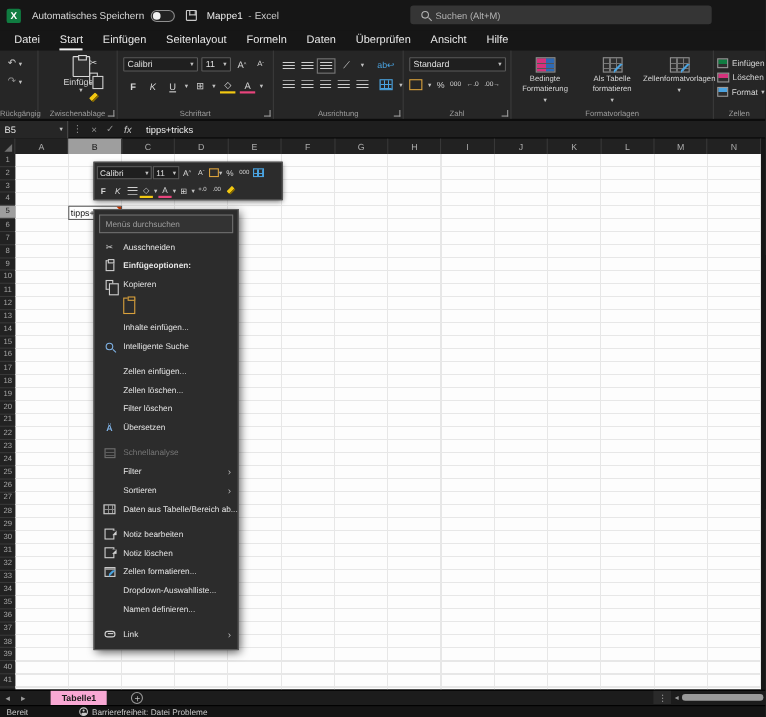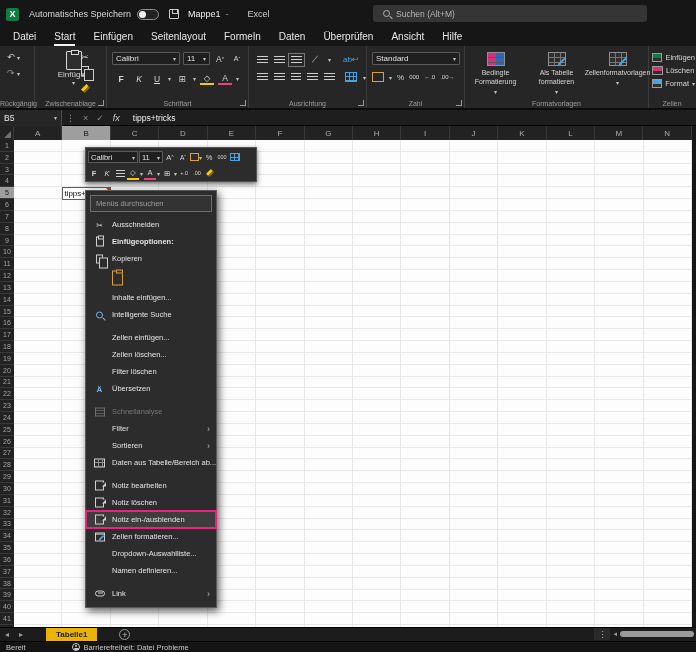--- a/index.html
+++ b/index.html
@@ -10,21 +10,21 @@
   
   .titlebar { position:absolute; left:0; top:0; width:696px; height:28px; background:#161616; display:flex; align-items:center; }
   .xl-icon { width:13px; height:13px; margin-left:6px; background:#107c41; border-radius:2px; color:#fff; font-size:9px; font-weight:bold; display:flex; align-items:center; justify-content:center; }
   .autosave-label { color:#d9d9d9; font-size:9px; margin-left:10px; }
   .toggle { width:22px; height:11px; border:1px solid #8f8f8f; border-radius:6px; margin-left:6px; position:relative; background:#222; }
   .toggle .knob { position:absolute; left:1px; top:1px; width:7px; height:7px; border-radius:50%; background:#f1f1f1; }
   .save-ic { width:10px; height:10px; border:1px solid #c9c9c9; border-radius:1px; margin-left:10px; position:relative; }
   .save-ic::before { content:""; position:absolute; left:2px; top:0; width:4px; height:3px; border:1px solid #c9c9c9; border-top:none; }
   .doc-title { color:#f0f0f0; font-size:9px; margin-left:9px; }
   .doc-sep { color:#9a9a9a; font-size:9px; margin-left:5px; }
-  .doc-app { color:#cfcfcf; font-size:9px; margin-left:19px; }
+  .doc-app { color:#cfcfcf; font-size:9px; margin-left:3px; }
   .searchbox { position:absolute; left:373px; top:5px; width:274px; height:17px; background:#353535; border-radius:3px; display:flex; align-items:center; color:#b3b3b3; font-size:8.5px; }
   .mag { width:7px; height:7px; border:1px solid #b3b3b3; border-radius:50%; margin:0 6px 0 10px; position:relative; }
   .mag::after { content:""; position:absolute; left:5px; top:6px; width:4px; height:1px; background:#b3b3b3; transform:rotate(45deg); }
 
   
   .menubar { position:absolute; left:0; top:28px; width:696px; height:18px; background:#161616; display:flex; align-items:center; padding-left:4px; }
   .menu-item { color:#e8e8e8; font-size:10px; padding:2px 9px 4px 9px; position:relative; }
   .menu-item.active::after { content:""; position:absolute; left:9px; right:9px; bottom:0; height:2px; background:#f3f3f3; }
 
   
@@ -110,21 +110,21 @@
   .ic-trans { color:#7fb2e5; font-size:8px; font-weight:bold; }
   .ic-qa { width:10px; height:9px; border:1px solid #6f6f6f; background:repeating-linear-gradient(to bottom,transparent 0 2px,#5c5c5c 2px 3px); }
   .ic-link { width:10px; height:6px; border:1px solid #cfcfcf; border-radius:3px; position:relative; }
   .ic-link::after { content:""; position:absolute; left:2px; top:1px; width:5px; height:1px; background:#cfcfcf; }
   .ic-fmt { width:10px; height:9px; border:1px solid #cfcfcf; position:relative; background:linear-gradient(#8f8f8f 0 2px,transparent 2px); }
   .ic-fmt::after { content:""; position:absolute; right:-2px; bottom:-2px; width:7px; height:7px; background:#4aa3e0; clip-path:polygon(0 100%,100% 0,60% 0,0 60%); }
 
   
   .sheetbar { position:absolute; left:0; top:627px; width:696px; height:14px; background:#1c1c1c; border-top:1px solid #000; display:flex; align-items:center; }
   .sheet-nav { color:#9a9a9a; font-size:8px; padding:0 5px; }
-  .sheettab { height:14px; background:#eab308; color:#1a1a1a; font-size:8px; font-weight:bold; display:flex; align-items:center; padding:0 10px; margin-left:18px; }
+  .sheettab { height:14px; background:#f9a8d4; color:#1a1a1a; font-size:8px; font-weight:bold; display:flex; align-items:center; padding:0 10px; margin-left:18px; }
   .addsheet { width:11px; height:11px; border:1px solid #9a9a9a; border-radius:50%; color:#bdbdbd; font-size:9px; display:flex; align-items:center; justify-content:center; margin-left:22px; }
   .hscroll-zone { position:absolute; right:0; top:628px; display:flex; align-items:center; height:12px; }
   .scroll-opt { color:#bdbdbd; font-size:8px; background:#2a2a2a; padding:0 4px; height:12px; display:flex; align-items:center; }
   .scroll-arrow { color:#9a9a9a; font-size:7px; padding:0 3px; }
   .scroll-thumb { width:74px; height:6px; border-radius:3px; background:#9a9a9a; margin-right:2px; }
   .statusbar { position:absolute; left:0; top:641px; width:696px; height:11px; background:#141414; border-top:1px solid #000; display:flex; align-items:center; }
   .status-left { color:#c9c9c9; font-size:7.5px; margin-left:6px; }
   .acc-wrap { display:flex; align-items:center; margin-left:46px; gap:4px; color:#c9c9c9; font-size:7.5px; }
   .person { width:8px; height:8px; border:1px solid #c9c9c9; border-radius:50%; position:relative; }
   .person::before { content:""; position:absolute; left:2.5px; top:1px; width:2px; height:2px; border-radius:50%; background:#c9c9c9; }
@@ -513,26 +513,20 @@
             <span class="ic-box fold"></span>
           </span>
           <span>Notiz bearbeiten</span>
         </div>
         <div class="ctx-item">
           <span class="ctx-ico">
             <span class="ic-box fold"></span>
           </span>
           <span>Notiz löschen</span>
         </div>
-        <div class="ctx-item highlight">
-          <span class="ctx-ico">
-            <span class="ic-box fold"></span>
-          </span>
-          <span>Notiz ein-/ausblenden</span>
-        </div>
         <div class="ctx-item">
           <span class="ctx-ico">
             <span class="ic-fmt"></span>
           </span>
           <span>Zellen formatieren...</span>
         </div>
         <div class="ctx-item">
           <span>Dropdown-Auswahlliste...</span>
         </div>
         <div class="ctx-item">

